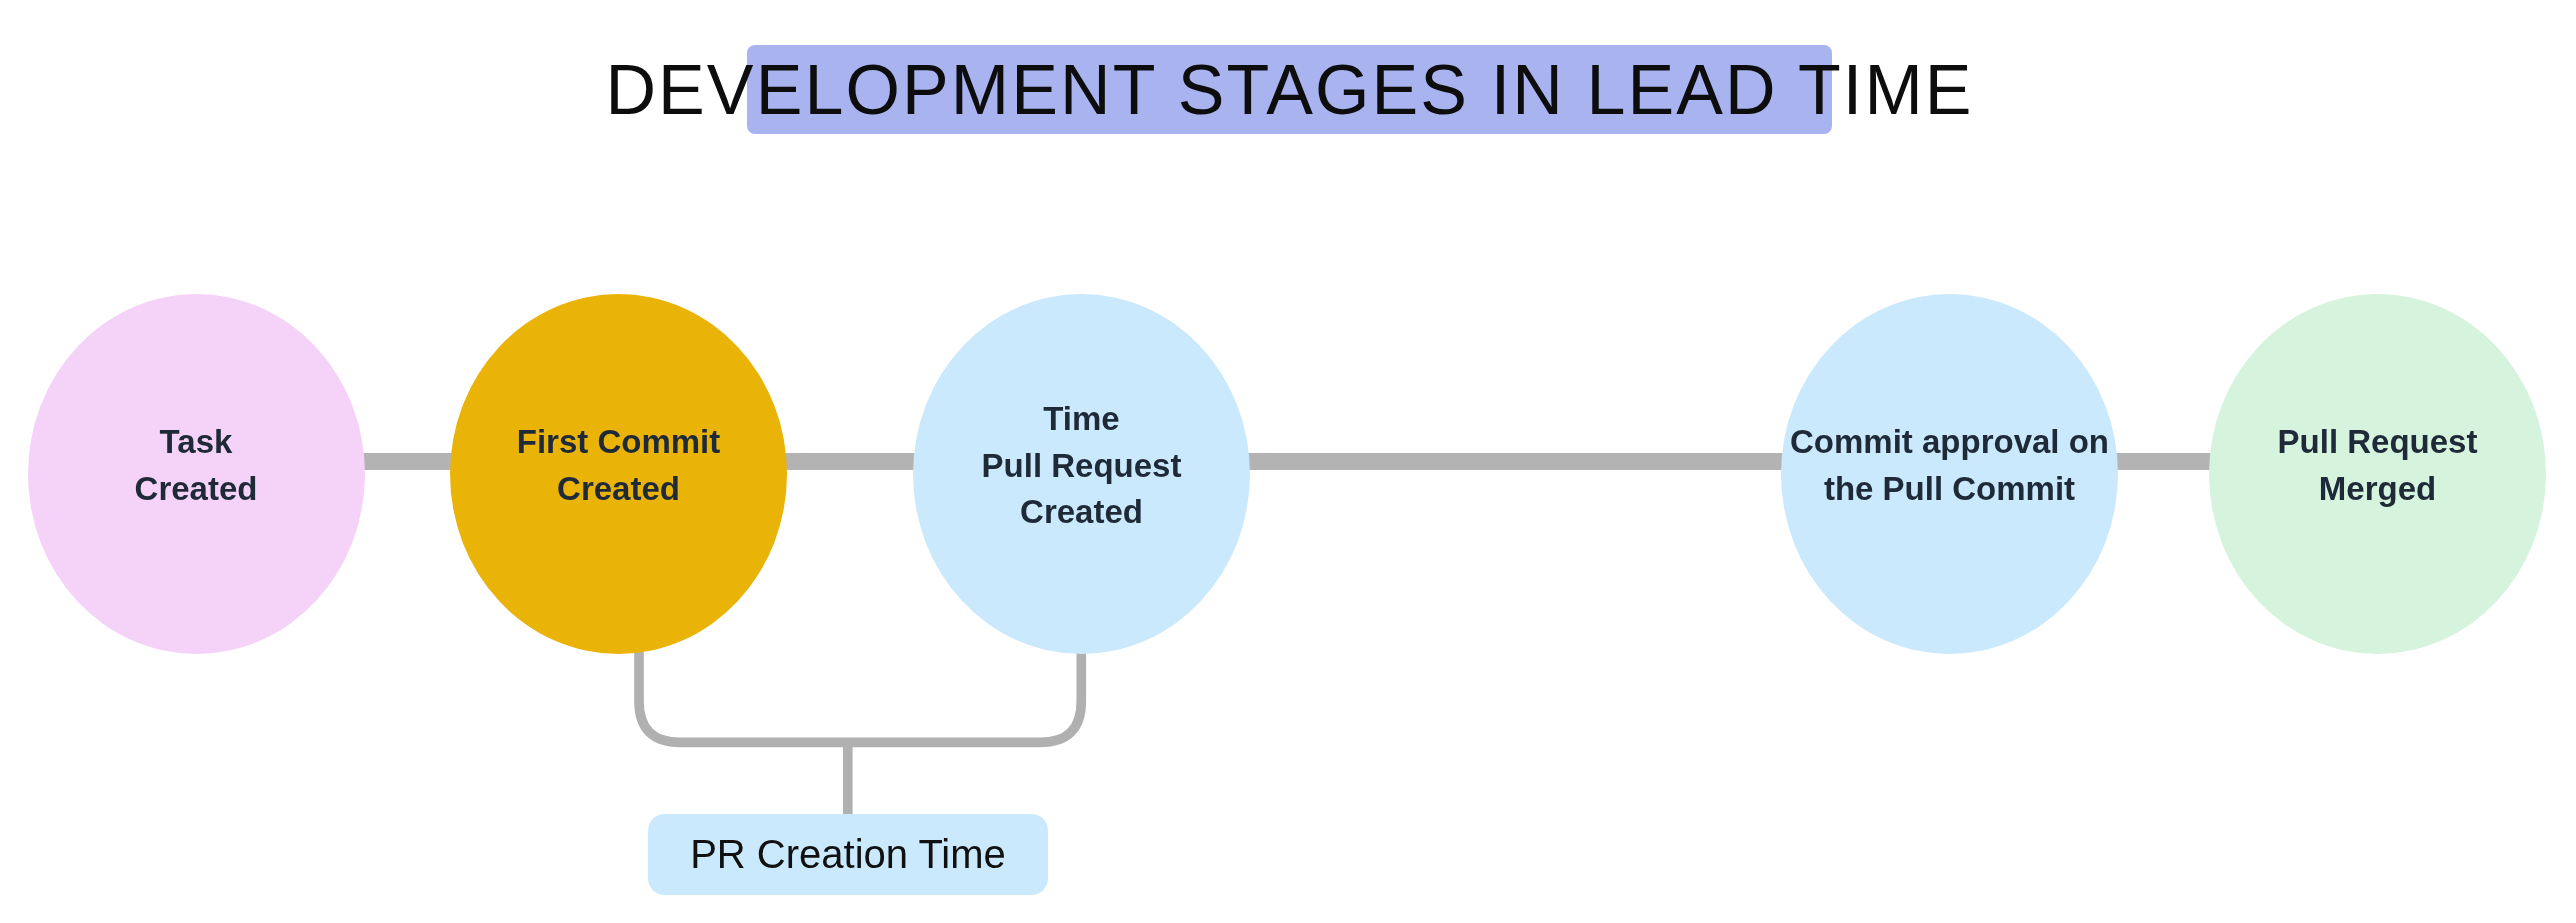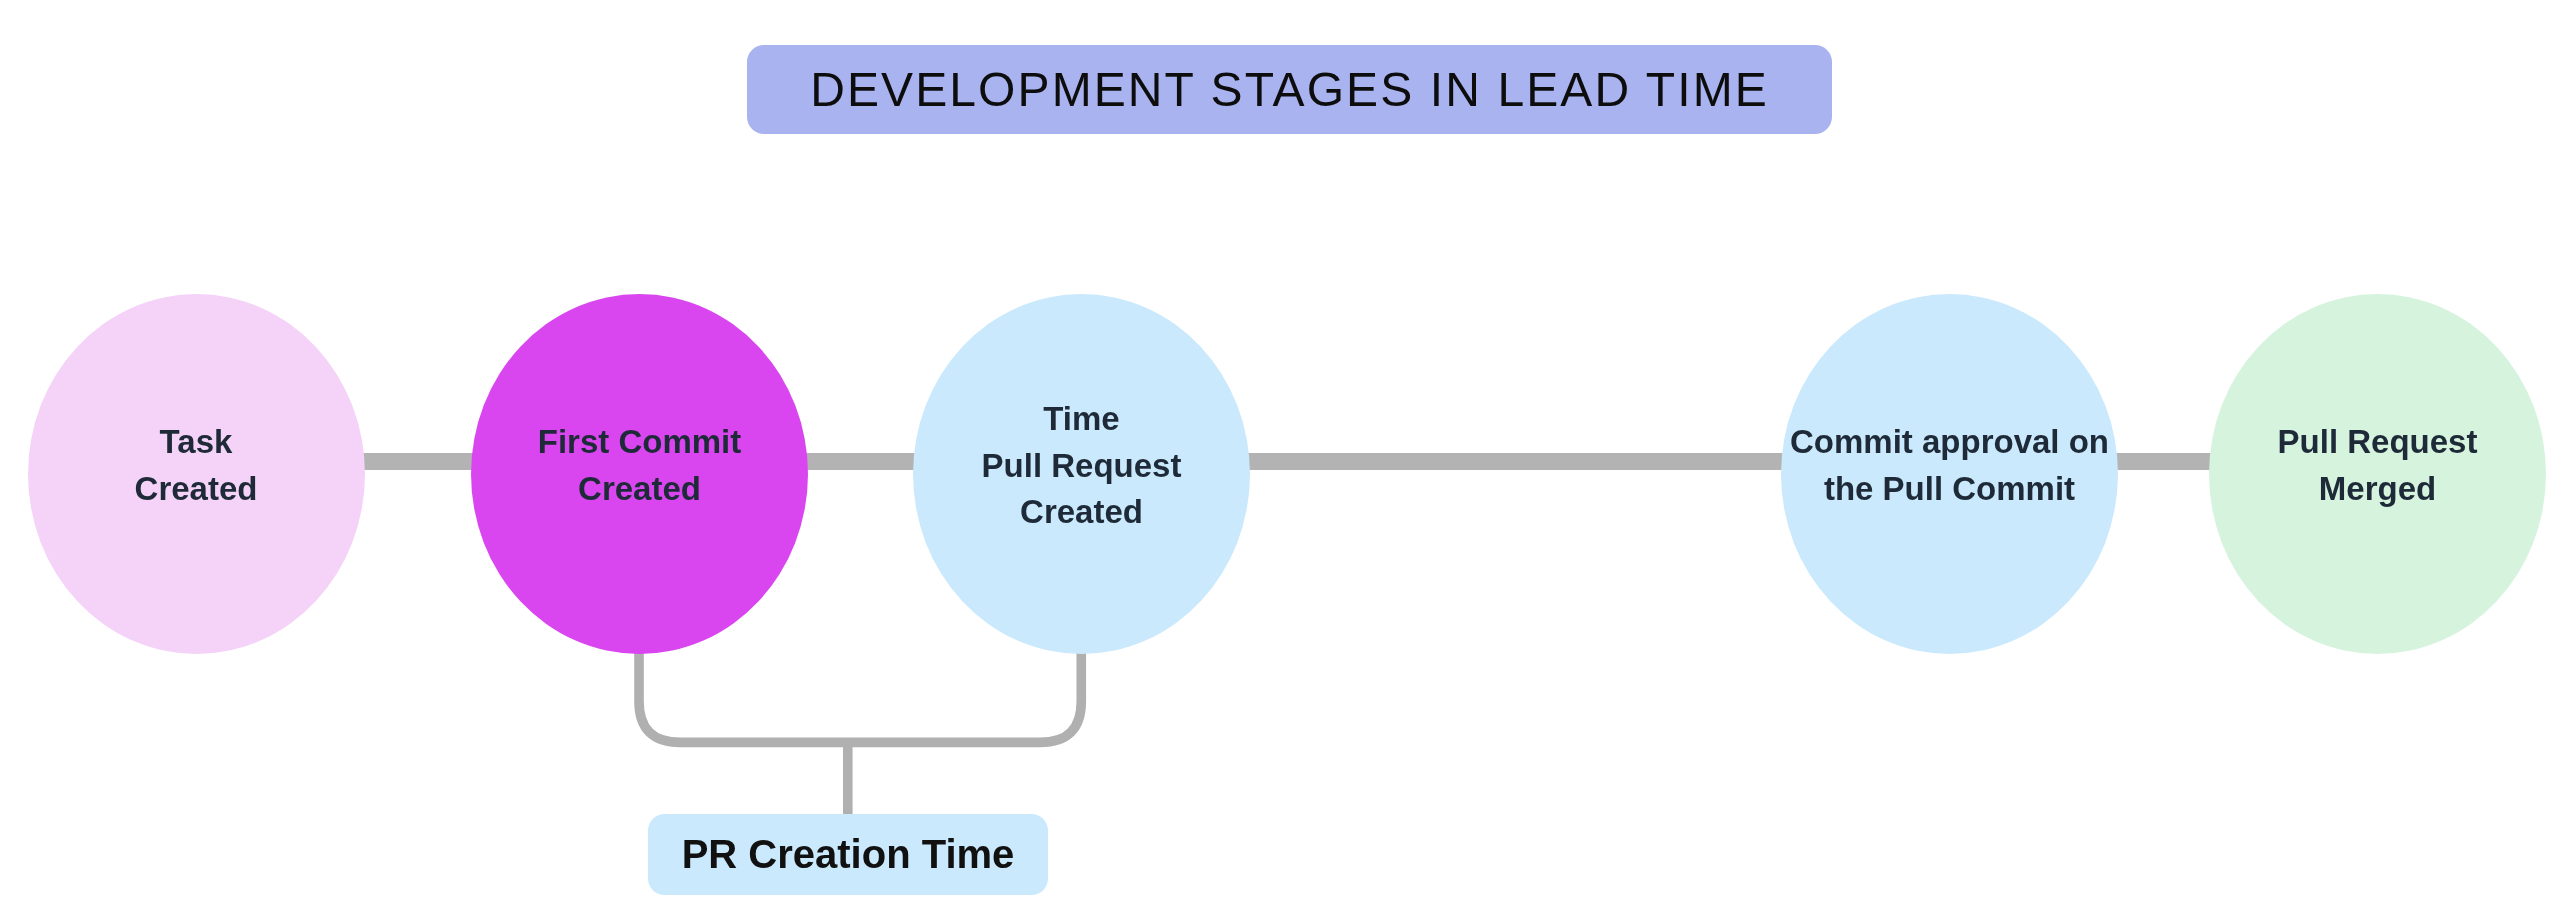--- a/index.html
+++ b/index.html
@@ -10,25 +10,25 @@
     background: #ffffff;
     overflow: hidden;
     font-family: "Liberation Sans", sans-serif;
   }
   .title-box {
     position: absolute;
     left: 747px;
     top: 45px;
     width: 1085px;
     height: 89px;
-    border-radius: 17px;
+    border-radius: 8px;
     display: flex;
     align-items: center;
     justify-content: center;
-    font-size: 48px;
+    font-size: 70px;
     font-weight: 500;
     letter-spacing: 2.1px;
     color: #0d0d0d;
     white-space: nowrap;
     z-index: 3;
   }
   .connector-bar {
     position: absolute;
     left: 196px;
     top: 453px;
@@ -93,21 +93,21 @@
     <path d="M 1234 1081 L 1234 1192" fill="none" stroke-width="14" stroke="#b0b0b0"></path>
   </svg>
 
   <div class="stage" style="left: 27.5px; background-color: rgb(245, 210, 248);">
     <div class="stage-label">
       <span class="line">Task</span>
       <span class="line">Created</span>
     </div>
   </div>
 
-  <div class="stage" style="left: 471px; background-color: #d946ef;">
+  <div class="stage" style="left: 450px; background-color: #eab308;">
     <div class="stage-label">
       <span class="line">First Commit</span>
       <span class="line">Created</span>
     </div>
   </div>
 
   <div class="stage" style="left: 913px; background-color: rgb(202, 233, 252);">
     <div class="stage-label">
       <span class="line">Time</span>
       <span class="line">Pull Request</span>
@@ -123,16 +123,16 @@
     </div>
   </div>
 
   <div class="stage" style="left: 2209px; background-color: rgb(214, 243, 222);">
     <div class="stage-label">
       <span class="line">Pull Request</span>
       <span class="line">Merged</span>
     </div>
   </div>
 
-  <div class="pr-label" style="background-color: rgb(202, 233, 252); font-weight: bold;">PR Creation Time</div>
+  <div class="pr-label" style="background-color: rgb(202, 233, 252);">PR Creation Time</div>
 
 </div>
 
 
 </body></html>

